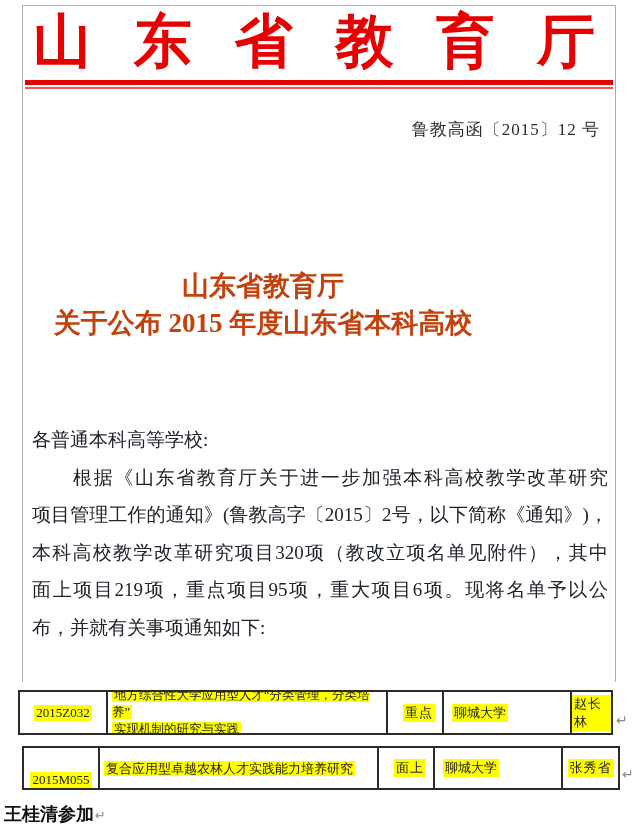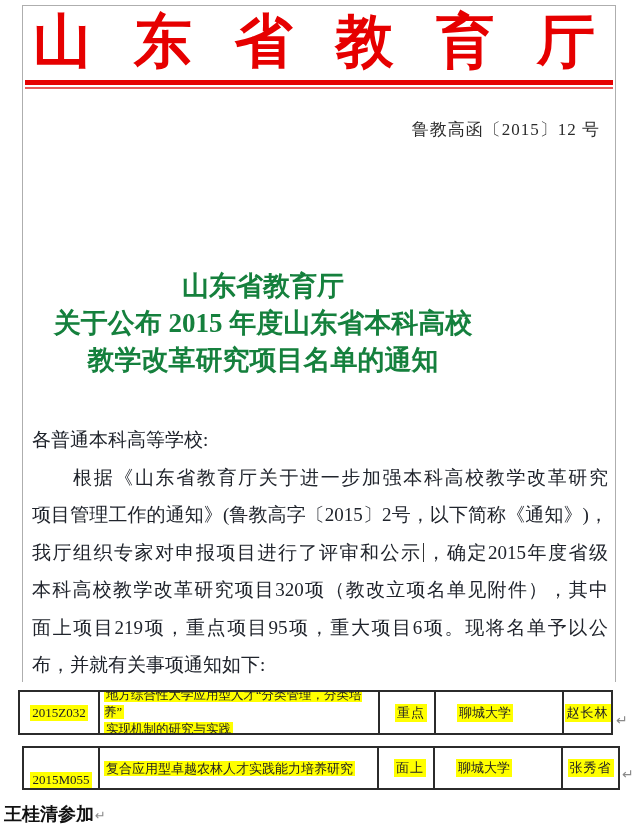--- a/index.html
+++ b/index.html
@@ -23,21 +23,21 @@
   .rule-thick { position:absolute; left:25px; top:80px; width:588px; height:5px; background:#e60000; }
   .rule-thin  { position:absolute; left:25px; top:87px; width:588px; height:2px; background:#e85a5a; }
 
   .doc-number {
     position:absolute; left:0; right:40px; top:118px;
     text-align:right; font-size:17px; color:#2b2b2b; letter-spacing:1px;
   }
 
   .doc-title {
     position:absolute; left:0; top:268px; width:526px;
-    text-align:center; font-weight:bold; font-size:27px; line-height:37px; color:#15803d;
+    text-align:center; font-weight:bold; font-size:27px; line-height:37px; color:#c2410c;
   }
 
   .body-block {
     position:absolute; left:32px; top:421px; width:576px;
     font-size:19px; color:#20242c;
   }
   .bline { line-height:37.5px; height:37.5px; white-space:nowrap; }
   .jline { text-align:justify; text-align-last:justify; white-space:normal; }
   .indent2 { padding-left:41px; }
   .caret {
@@ -51,25 +51,25 @@
     border:2px solid #2b2b2b; background:#fff;
   }
   .prow-1 { left:18px; top:690px; width:595px; height:45px; }
   .prow-2 { left:22px; top:746px; width:598px; height:44px; }
   .pcell {
     box-sizing:border-box; border-right:2px solid #2b2b2b;
     display:flex; flex-direction:column; align-items:center; justify-content:center;
     font-size:13px; font-weight:400; color:#222; overflow:hidden;
   }
   .pcell:last-child { border-right:none; }
-  .c-code { width:80px; }  .prow-2 .c-code { width:76px;justify-content:flex-end; }
+  .c-code { width:88px; }  .prow-2 .c-code { width:76px;justify-content:flex-end; }
   .c-title { width:280px; align-items:flex-start; padding-left:4px; font-size:12.5px; line-height:17px; }
   .prow-2 .c-title { width:279px; font-size:13px; }
   .c-level { width:48px; letter-spacing:1px;margin-left:8px; }
-  .c-univ  { width:128px; align-items:flex-start; padding-left:21px; }
+  .c-univ  { width:128px; align-items:flex-start; padding-left:8px; }
   .c-leader{ flex:1; letter-spacing:1px; }
   .hl { background:#ffff00; padding:0 2px; }
 
   .pmark {
     position:absolute; color:#8a8a8a; font-size:14px;
     font-family:"DejaVu Sans","Liberation Sans",sans-serif;
   }
   .pmark-row1 { left:616px; top:712px; }
   .pmark-row2 { left:622px; top:766px; }
 
@@ -101,28 +101,26 @@
     <span>厅</span>
   </div>
   <div class="rule-thick"></div>
   <div class="rule-thin"></div>
 
   <div class="doc-number">鲁教高函〔2015〕12 号</div>
 
   <div class="doc-title">
     <div>山东省教育厅</div>
     <div>关于公布 2015 年度山东省本科高校</div>
-    <div>教学改革研究项目名单的通知</div>
   </div>
 
   <div class="body-block">
     <div class="bline">各普通本科高等学校:</div>
     <div class="bline jline indent2">根据《山东省教育厅关于进一步加强本科高校教学改革研究</div>
     <div class="bline jline">项目管理工作的通知》(鲁教高字〔2015〕2号，以下简称《通知》)，</div>
-    <div class="bline jline"><span>我厅组织专家对申报项目进行了评审和公示</span><span class="caret"></span><span>，确定2015年度省级</span></div>
     <div class="bline jline">本科高校教学改革研究项目320项（教改立项名单见附件），其中</div>
     <div class="bline jline">面上项目219项，重点项目95项，重大项目6项。现将名单予以公</div>
     <div class="bline">布，并就有关事项通知如下:</div>
   </div>
 
   <div class="prow prow-1">
     <div class="pcell c-code">
         <span class="hl">2015Z032</span>
       </div>
     <div class="pcell c-title">

